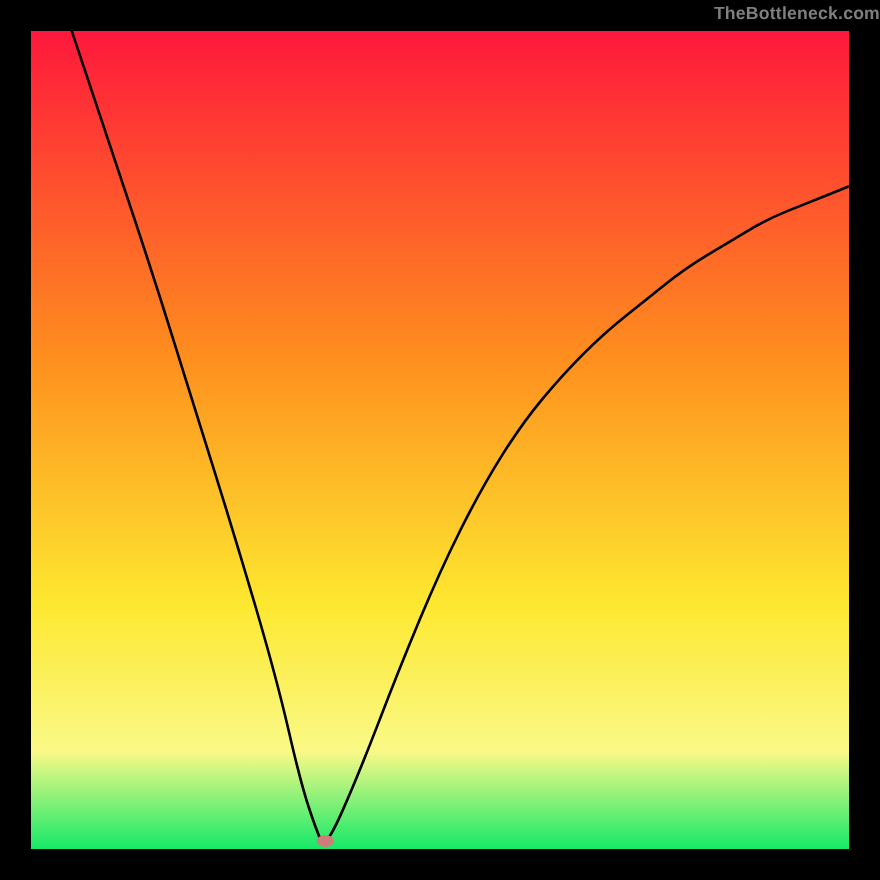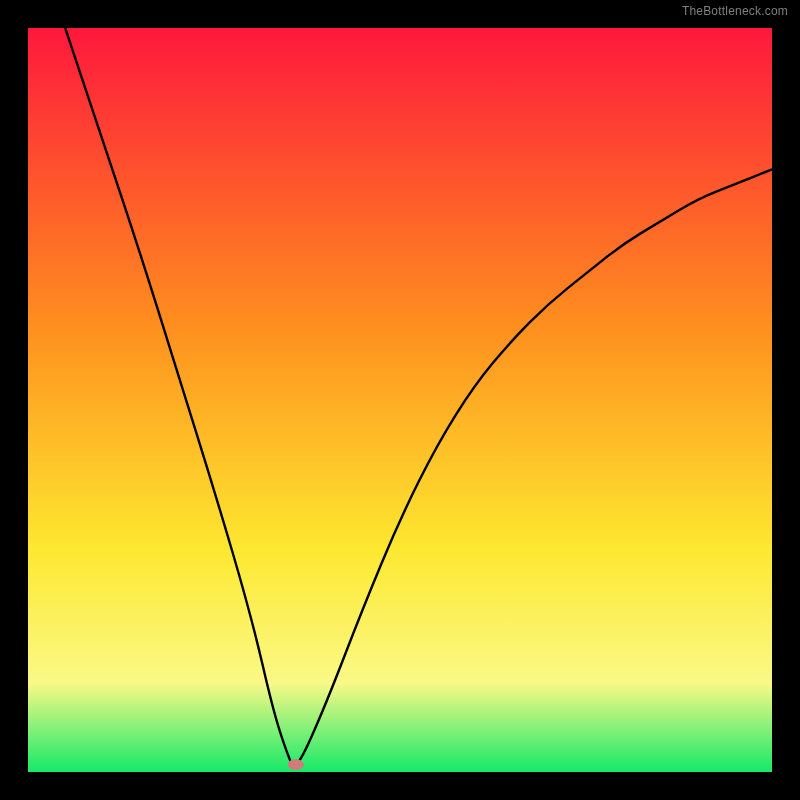--- a/index.html
+++ b/index.html
@@ -13,24 +13,24 @@
   }
   .frame {
     position: relative;
     width: 800px;
     height: 800px;
     background: #000;
   }
   .watermark {
     position: absolute;
     top: 4px;
-    right: 12px;
+    right: 0;
     color: #7f7f7f;
-    font-size: 12px;
-    font-weight: 400;
+    font-size: 16px;
+    font-weight: 700;
     letter-spacing: 0.2px;
     z-index: 3;
   }
   .plot-area {
     position: absolute;
     left: 28px;
     top: 28px;
     width: 744px;
     height: 744px;
     overflow: hidden;

